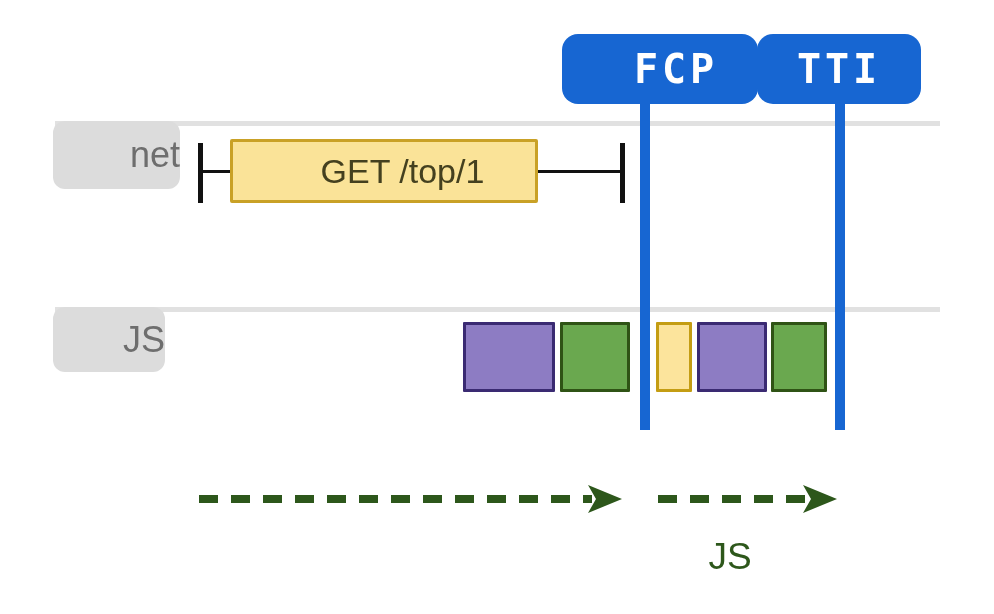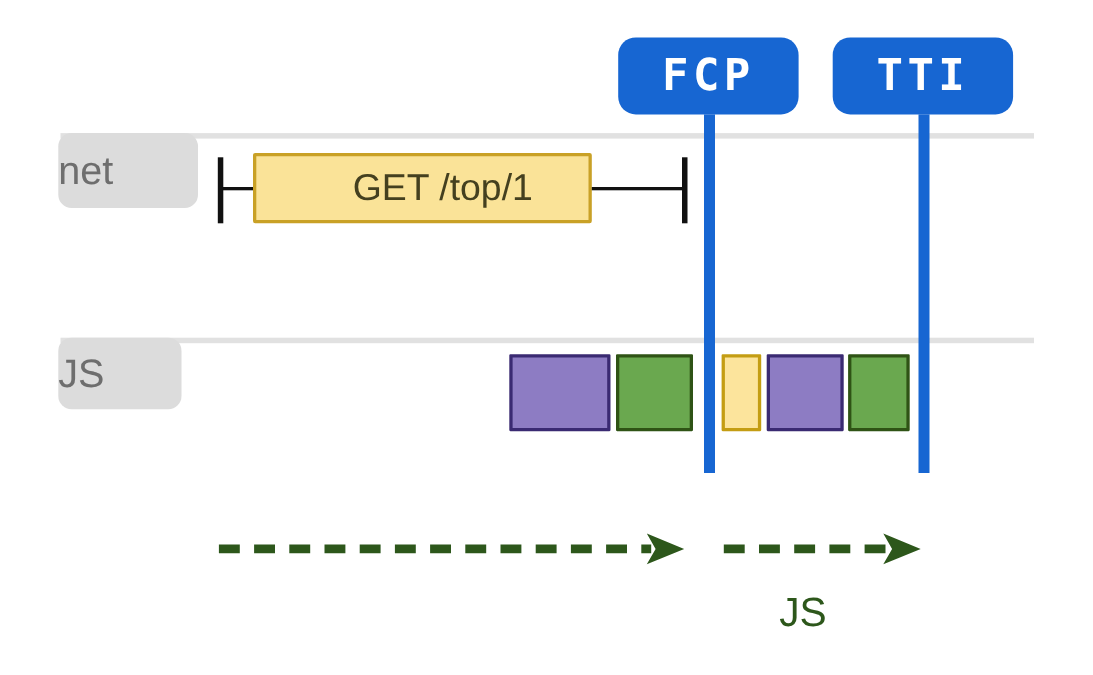--- a/index.html
+++ b/index.html
@@ -8,32 +8,32 @@
     font-family:"Liberation Sans", sans-serif;
   }
   
   .badge{
     position:absolute;top:34px;height:70px;width:164px;
     background:#1766d2;border-radius:16px;
     display:flex;align-items:center;justify-content:center;
     color:#ffffff;font-family:"DejaVu Sans Mono", monospace;
     font-weight:bold;font-size:40px;letter-spacing:4px;
   }
-  .badge-fcp{left:562px;}
+  .badge-fcp{left:562px;padding-left:32px;}
   .badge-tti{left:757px;}
   .vline{position:absolute;top:104px;width:10px;height:326px;background:#1766d2;}
   .vline-fcp{left:640px;}
   .vline-tti{left:835px;}
   
   .lane-line{position:absolute;left:55px;width:885px;height:5px;background:#e1e1e1;}
   .lane-line-net{top:121px;}
   .lane-line-js{top:307px;}
   .lane-label{
     position:absolute;background:#dcdcdc;border-radius:12px;
-    display:flex;align-items:center;justify-content:flex-start;
+    display:flex;align-items:center;justify-content:flex-end;
     color:#6e6e6e;font-size:36px;
   }
   .lane-label-net{left:53px;top:121px;width:127px;height:68px;}
   .lane-label-js{left:53px;top:307px;width:112px;height:65px;}
   
   .tick{position:absolute;top:143px;width:5px;height:60px;background:#111111;}
   .tick-left{left:198px;}
   .tick-right{left:620px;}
   .connector{position:absolute;top:170px;height:3px;background:#111111;}
   .connector-left{left:202px;width:28px;}

